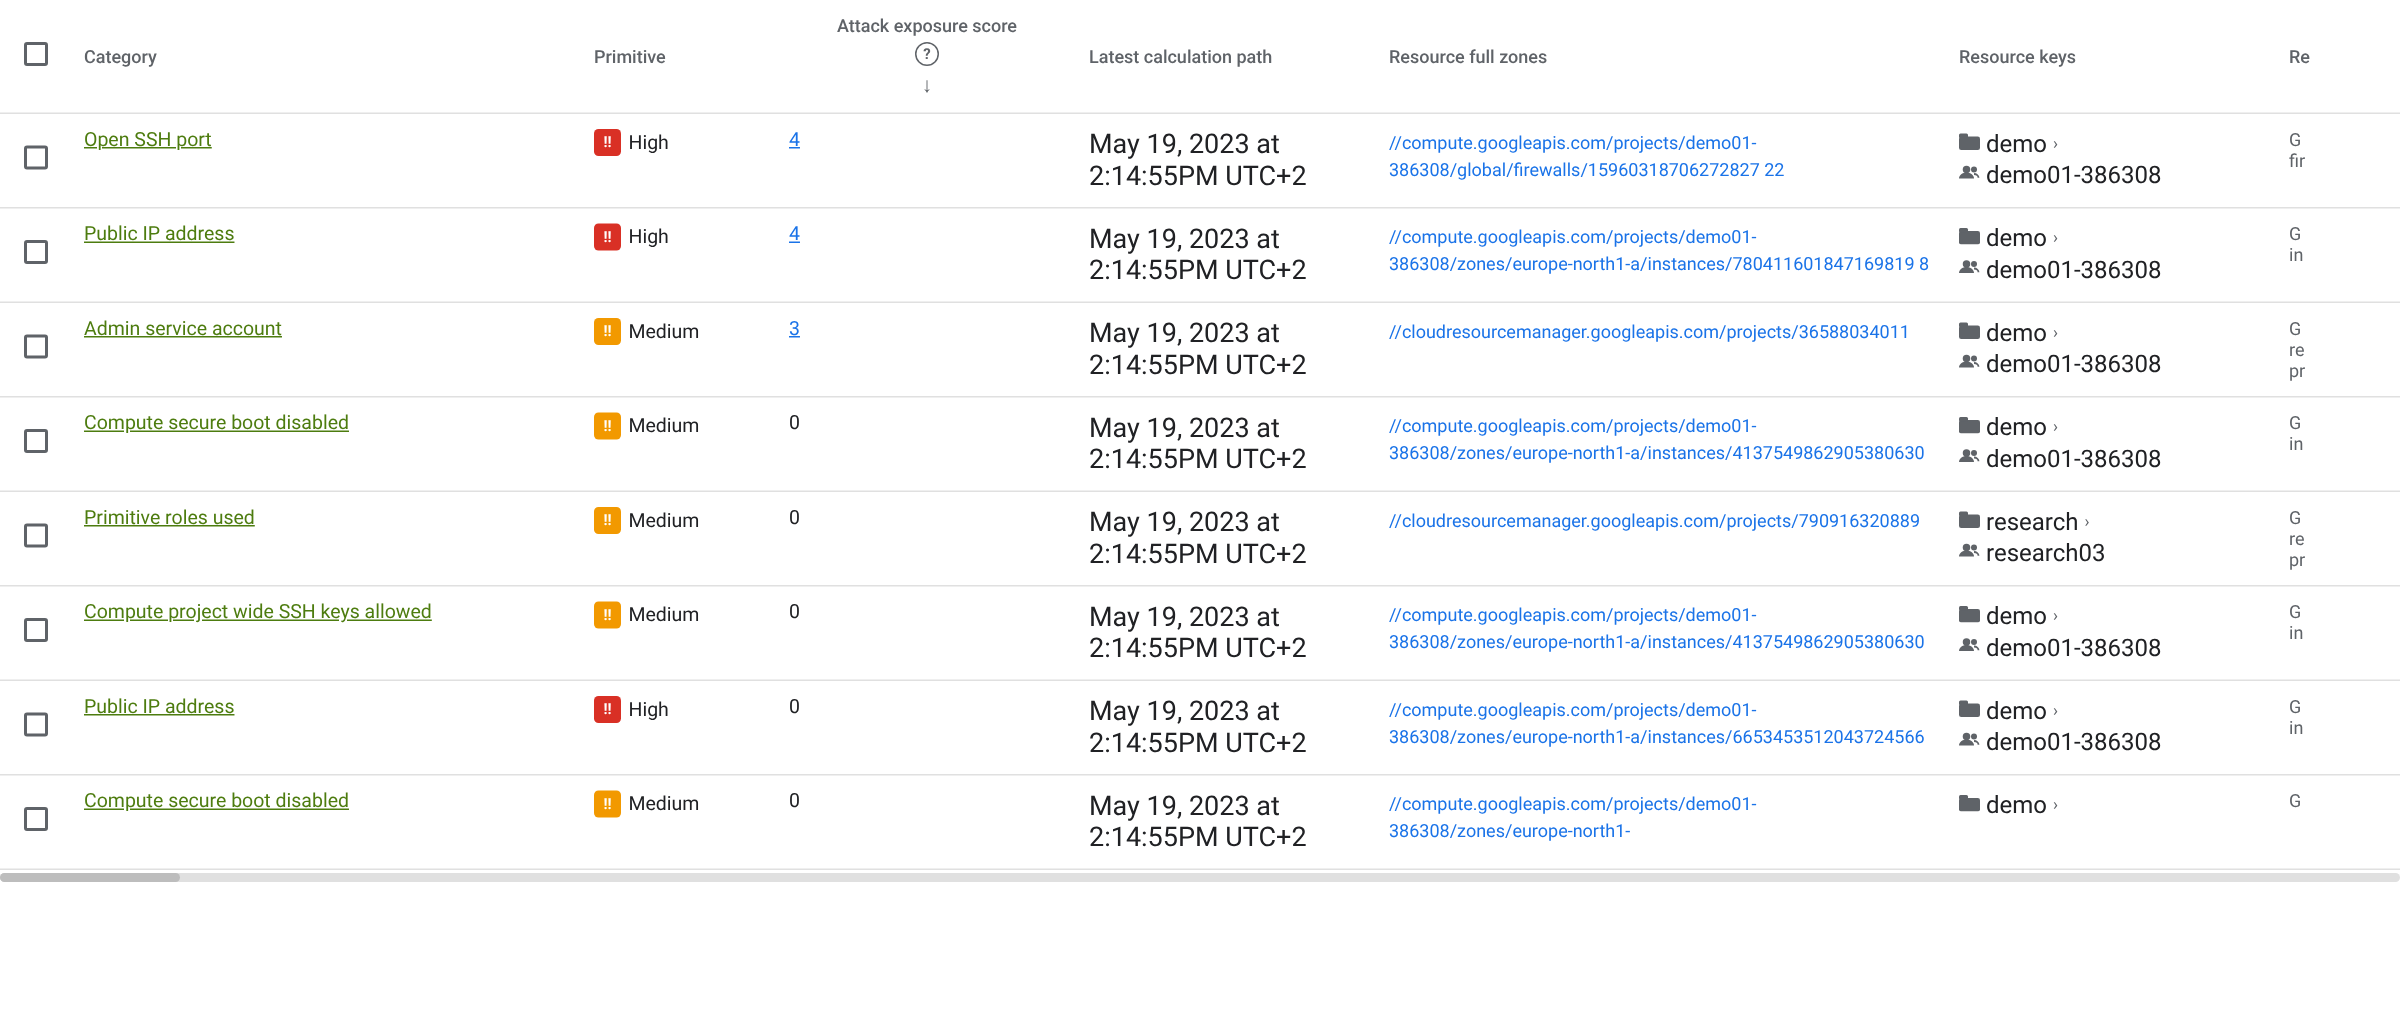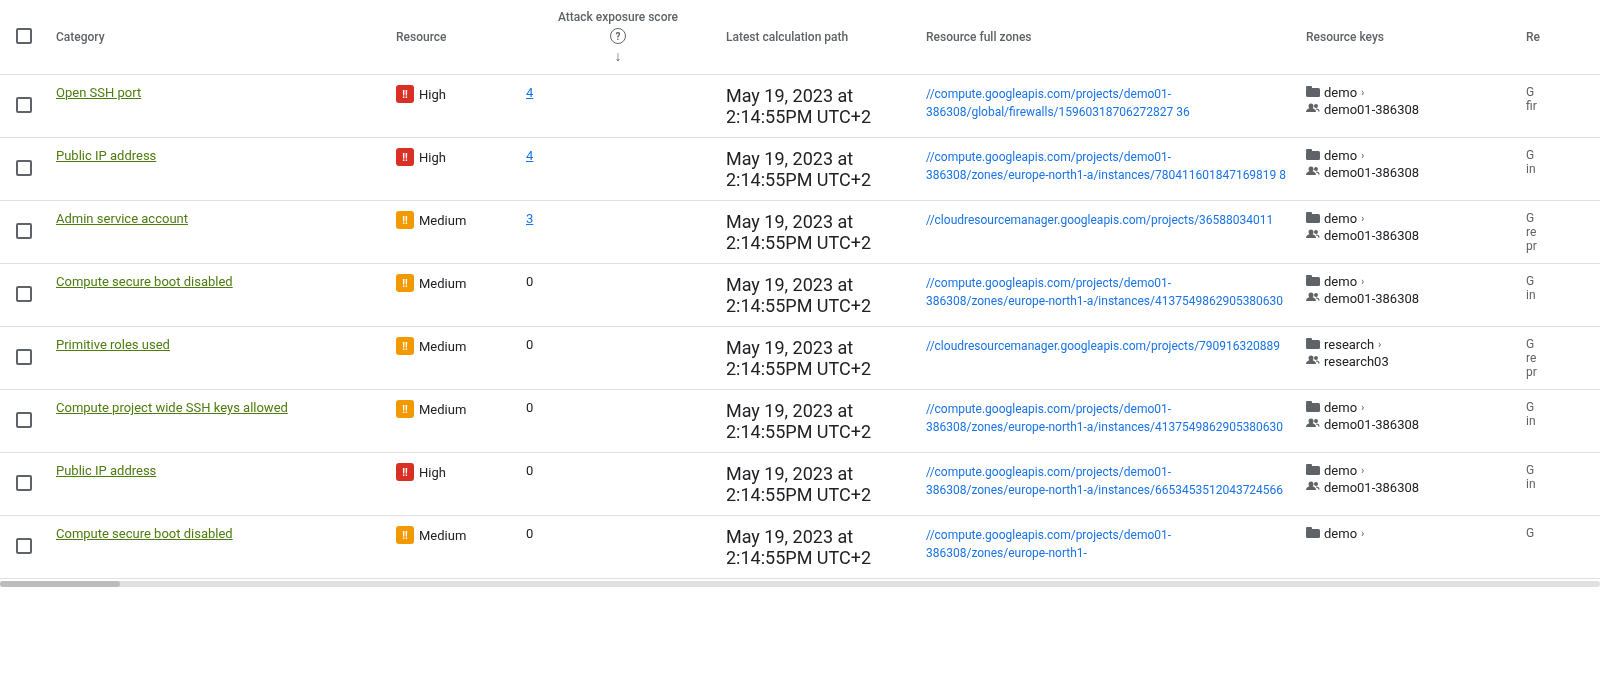--- a/index.html
+++ b/index.html
@@ -108,21 +108,21 @@
       font-size: 12px;
     }
     .path-line {
       display: flex;
       align-items: center;
       gap: 4px;
       margin-bottom: 2px;
     }
     .path-text {
       color: #202124;
-      font-size: 13px;
+      font-size: 16px;
       text-align: right;
     }
     .path-chevron {
       color: #5f6368;
       font-size: 11px;
     }
     .re-col {
       font-size: 12px;
       color: #5f6368;
     }
@@ -181,21 +181,21 @@
     </colgroup>
     <thead>
       <tr>
         <th class="checkbox-cell">
           <span class="checkbox"></span>
         </th>
         <th>
           <span>Category</span>
         </th>
         <th>
-          <span>Resource</span>
+          <span>Primitive</span>
         </th>
         <th>
           <div class="attack-th-inner">
             <span>Attack exposure score</span>
             <span class="help-icon">?</span>
             <span class="sort-icon">↓</span>
           </div>
         </th>
         <th>
           <span>Latest calculation path</span>
@@ -214,21 +214,21 @@
     <tbody id="table-body">
     <tr>
           <td class="checkbox-cell"><span class="checkbox"></span></td>
           <td><a class="category-link" href="#">Open SSH port</a></td>
           <td><span class="severity-badge">
               <span class="severity-icon severity-high">!!</span>
               <span>High</span>
             </span></td>
           <td><a class="attack-score" href="#">4</a></td>
           <td class="time-cell">May 19, 2023 at<br>2:14:55PM UTC+2</td>
-          <td><a class="resource-link" href="#">//compute.googleapis.com/projects/demo01-386308/global/firewalls/15960318706272827 36</a></td>
+          <td><a class="resource-link" href="#">//compute.googleapis.com/projects/demo01-386308/global/firewalls/15960318706272827 22</a></td>
           <td class="resource-path-cell">
             <div class="path-line">
               <span><svg width="14" height="12" viewBox="0 0 14 12" fill="none">
                   <rect x="0" y="3" width="14" height="9" rx="1.5" fill="#5f6368"></rect>
                   <rect x="0" y="1" width="6" height="3" rx="1" fill="#5f6368"></rect>
                 </svg></span>
               <span class="path-text">demo</span>
               <span class="path-chevron">›</span>
             </div>
             <div class="path-line">

